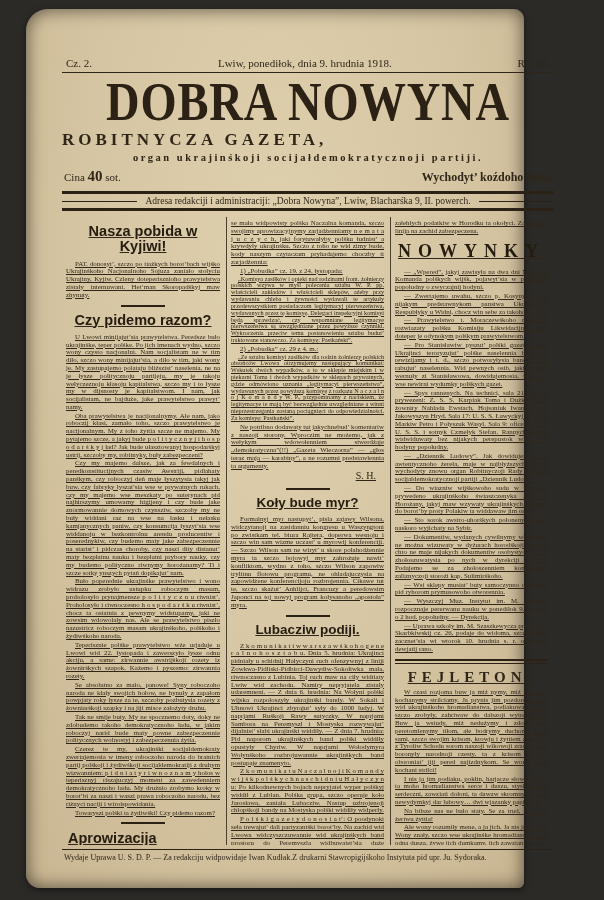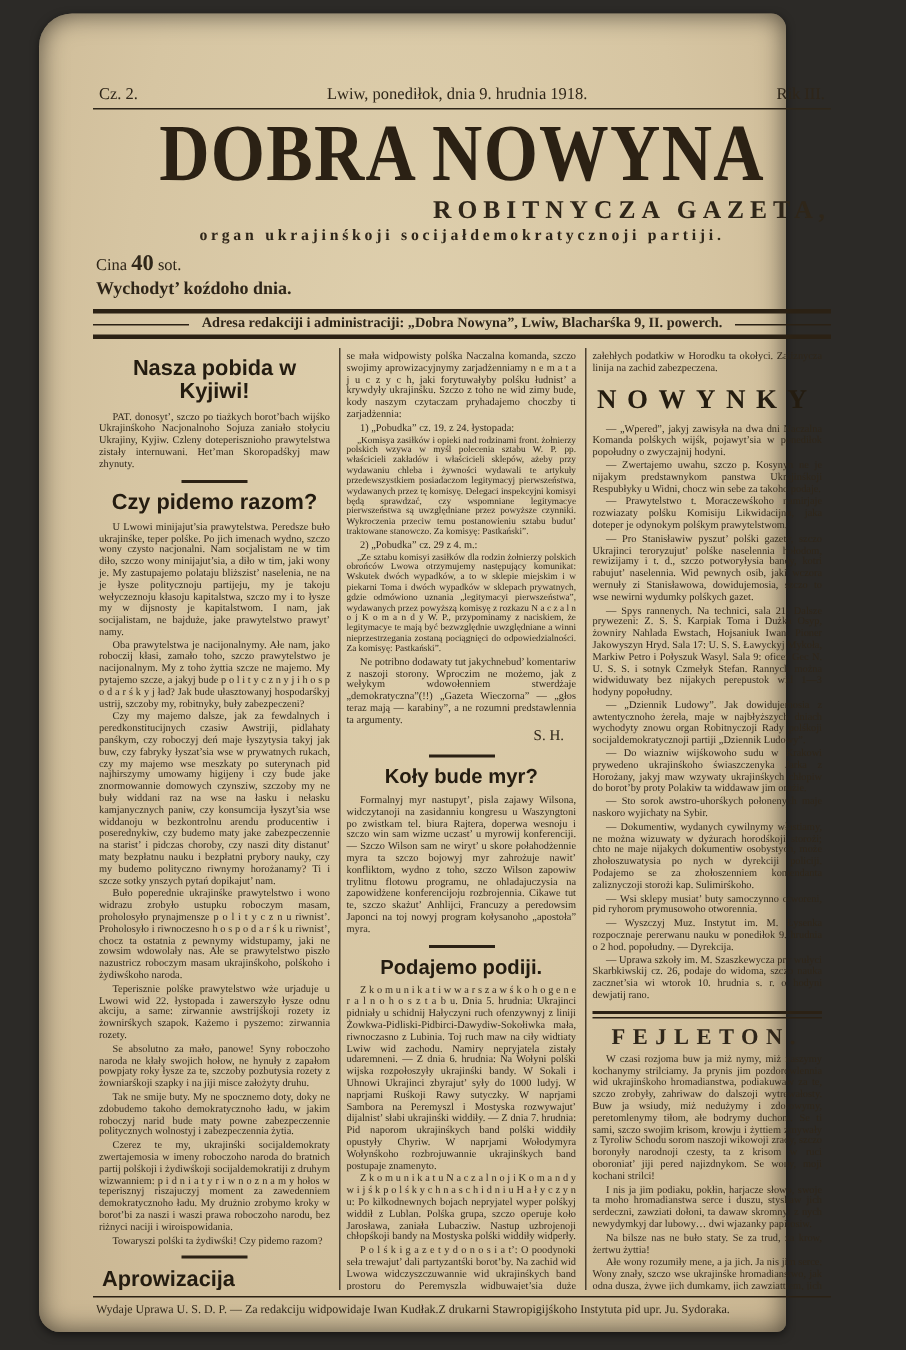--- a/index.html
+++ b/index.html
@@ -21,40 +21,40 @@
   .toprow{display:flex;justify-content:space-between;align-items:baseline;
     font-size:11px;padding:0 4px;}
   .toprule{border-top:1.5px solid #2f2619;margin-top:3px;}
   .masthead{
     text-align:center;font-weight:bold;font-size:54px;line-height:1.02;
     letter-spacing:1px;margin-top:2px;
     transform:scaleX(.86);transform-origin:50% 50%;
     color:#2b2114;white-space:nowrap;
   }
   .gazeta{
-    text-align:right;font-weight:bold;font-size:17px;letter-spacing:4px;margin-top:0px;
+    text-align:left;font-weight:bold;font-size:17px;letter-spacing:4px;margin-top:0px;
   }
   .organ{
     text-align:center;font-size:10.5px;letter-spacing:2.5px;margin-top:2px;font-weight:bold;
   }
   .inforow{display:flex;justify-content:space-between;align-items:baseline;
-    margin-top:5px;padding:0 2px;flex-direction:column;}
+    margin-top:5px;padding:0 2px;}
   .price{font-size:11px;}
   .price b{font-size:15px;}
   .freq{font-size:12px;font-weight:bold;}
   .motto{font-size:10.5px;font-weight:bold;border-bottom:1.5px solid #2f2619;
     padding-bottom:2px;font-family:"Liberation Serif",serif;}
   .addrband{margin-top:6px;}
   .addrband .bar{border-top:3.5px solid #2b2114;}
   .addrline{display:flex;align-items:center;gap:8px;margin:2px 0;}
   .addrline:before,.addrline:after{content:"";flex:1;border-top:1.5px solid #2b2114;}
-  .addr{font-size:9.5px;font-weight:bold;white-space:nowrap;text-align:center;}
+  .addr{font-size:9.5px;font-weight:normal;white-space:nowrap;text-align:center;}
 
   
-  .cols{display:flex;margin-top:6px;height:628px;overflow:hidden;}
+  .cols{display:flex;margin-top:6px;height:628px;overflow:hidden;text-decoration:underline;}
   .col{width:164px;box-sizing:border-box;padding:2px 6px 0 4px;overflow:hidden;
     font-size:6.9px;line-height:1.13;text-align:justify;}
   .col + .col{border-left:1px solid #4a4030;}
   .col p{margin:0 0 1px 0;text-indent:9px;}
   .col p.sm{font-size:6.2px;line-height:1.1;text-indent:7px;}
   .col p.noind{text-indent:0;}
   .headline{font-family:"Liberation Sans",sans-serif;font-weight:bold;text-align:center;
     font-size:14.5px;line-height:1.05;margin:5px 0 5px 0;text-indent:0;color:#241c10;}
   .headline.md{font-size:13.5px;}
   .headline.serifsp{font-family:"Liberation Serif",serif;font-size:18px;letter-spacing:7px;margin:7px 0;}
@@ -131,21 +131,21 @@
           <p>1) „Pobudka” cz. 19. z 24. łystopada:</p>
           <p class="sm">„Komisya zasiłków i opieki nad rodzinami front. żołnierzy polskich wzywa w myśl polecenia sztabu W. P. pp. właścicieli zakładów i właścicieli sklepów, ażeby przy wydawaniu chleba i żywności wydawali te artykuły przedewszystkiem posiadaczom legitymacyj pierwszeństwa, wydawanych przez tę komisyę. Delegaci inspekcyjni komisyi będą sprawdzać, czy wspomniane legitymacye pierwszeństwa są uwzględniane przez powyższe czynniki. Wykroczenia przeciw temu postanowieniu sztabu budut’ traktowane stanowczo. Za komisyę: Pastkański”.</p>
           <p>2) „Pobudka” cz. 29 z 4. m.:</p>
           <p class="sm">„Ze sztabu komisyi zasiłków dla rodzin żołnierzy polskich obrońców Lwowa otrzymujemy następujący komunikat: Wskutek dwóch wypadków, a to w sklepie miejskim i w piekarni Toma i dwóch wypadków w sklepach prywatnych, gdzie odmówiono uznania „legitymacyi pierwszeństwa”, wydawanych przez powyższą komisyę z rozkazu N a c z a l n o j  K o m a n d y  W. P., przypominamy z naciskiem, że legitymacye te mają być bezwzględnie uwzględniane a winni nieprzestrzegania zostaną pociągnięci do odpowiedzialności. Za komisyę: Pastkański”.</p>
           <p>Ne potribno dodawaty tut jakychnebud’ komentariw z naszoji storony. Wproczim ne możemo, jak z wełykym wdowołenniem stwerdżaje „demokratyczna”(!!) „Gazeta Wieczorna” — „głos teraz mają — karabiny”, a ne rozumni predstawlennia ta argumenty.</p>
           <div class="sig">S. H.</div>
           <div class="divider"></div>
           <div class="headline md">Koły bude myr?</div>
           <p>Formalnyj myr nastupyt’, pisla zajawy Wilsona, widczytanoji na zasidanniu kongresu u Waszyngtoni po zwistkam tel. biura Rajtera, doperwa wesnoju i szczo win sam wizme uczast’ u myrowij konferenciji. — Szczo Wilson sam ne wiryt’ u skore połahodżennie myra ta szczo bojowyj myr zahrożuje nawit’ konfliktom, wydno z toho, szczo Wilson zapowiw trylitnu flotowu programu, ne ohladajuczysia na zapowidżene konferencijoju rozbrojennia. Cikawe tut te, szczo skażut’ Anhlijci, Francuzy a peredowsim Japonci na toj nowyj program kołysanoho „apostoła” myra.</p>
           <div class="divider"></div>
-          <div class="headline md">Podajemo podiji.</div>
+          <div class="headline md">Lubacziw podiji.</div>
           <p>Z k o m u n i k a t i w  w a r s z a w ś k o h o  g e n e r a l n o h o  s z t a b u.  Dnia 5. hrudnia: Ukrajinci pidniały u schidnij Hałyczyni ruch ofenzywnyj z liniji Żowkwa-Pidliski-Pidbirci-Dawydiw-Sokołiwka mała, riwnoczasno z Lubinia. Toj ruch maw na ciły widtiaty Lwiw wid zachodu. Namiry nepryjatela zistały udaremneni. — Z dnia 6. hrudnia: Na Wołyni polśki wijska rozpołoszyły ukrajinśki bandy. W Sokali i Uhnowi Ukrajinci zbyrajut’ syły do 1000 ludyj. W naprjami Ruśkoji Rawy sutyczky. W naprjami Sambora na Peremyszl i Mostyska rozwywajut’ dijalnist’ słabi ukrajinśki widdiły. — Z dnia 7. hrudnia: Pid naporom ukrajinśkych band polśki widdiły opustyły Chyriw. W naprjami Wołodymyra Wołynśkoho rozbrojuwannie ukrajinśkych band postupaje znamenyto.</p>
           <p>Z k o m u n i k a t u  N a c z a l n o j i  K o m a n d y  w i j ś k  p o l ś k y c h  n a  s c h i d n i u  H a ł y c z y n u:  Po kilkodnewnych bojach nepryjatel wyper polśkyj widdił z Lublan. Polśka grupa, szczo operuje koło Jarosława, zaniała Lubacziw. Nastup uzbrojenoji chłopśkoji bandy na Mostyska polśki widdiły widperły.</p>
           <p>P o l ś k i  g a z e t y  d o n o s i a t’:  O poodynoki seła trewajut’ dali partyzantśki borot’by. Na zachid wid Lwowa widczyszczuwannie wid ukrajinśkych band prostoru do Peremyszla widbuwajet’sia duże znakomyto. Komandant Horodka zarjadyw prymusowyj pobir do wijśka i wydaw rozkaz stiahannia</p>
         </div>
       <div class="col">
           <p class="noind">załehłych podatkiw w Horodku ta okołyci. Zaliznycza linija na zachid zabezpeczena.</p>
           <div class="headline serifsp">NOWYNKY</div>
           <p>— „Wpered”, jakyj zawisyła na dwa dni Naczalna Komanda polśkych wijśk, pojawyt’sia w ponediłok popołudny o zwyczajnij hodyni.</p>
           <p>— Zwertajemo uwahu, szczo p. Kosynyn ne je nijakym predstawnykom panstwa Ukrajinśkoji Respubłyky u Widni, chocz win sebe za takoho podaje.</p>
           <p>— Prawytelstwo t. Moraczewśkoho namirjaje rozwiazaty polśku Komisiju Likwidacijnu, jaka doteper je odynokym polśkym prawytelstwom.</p>

